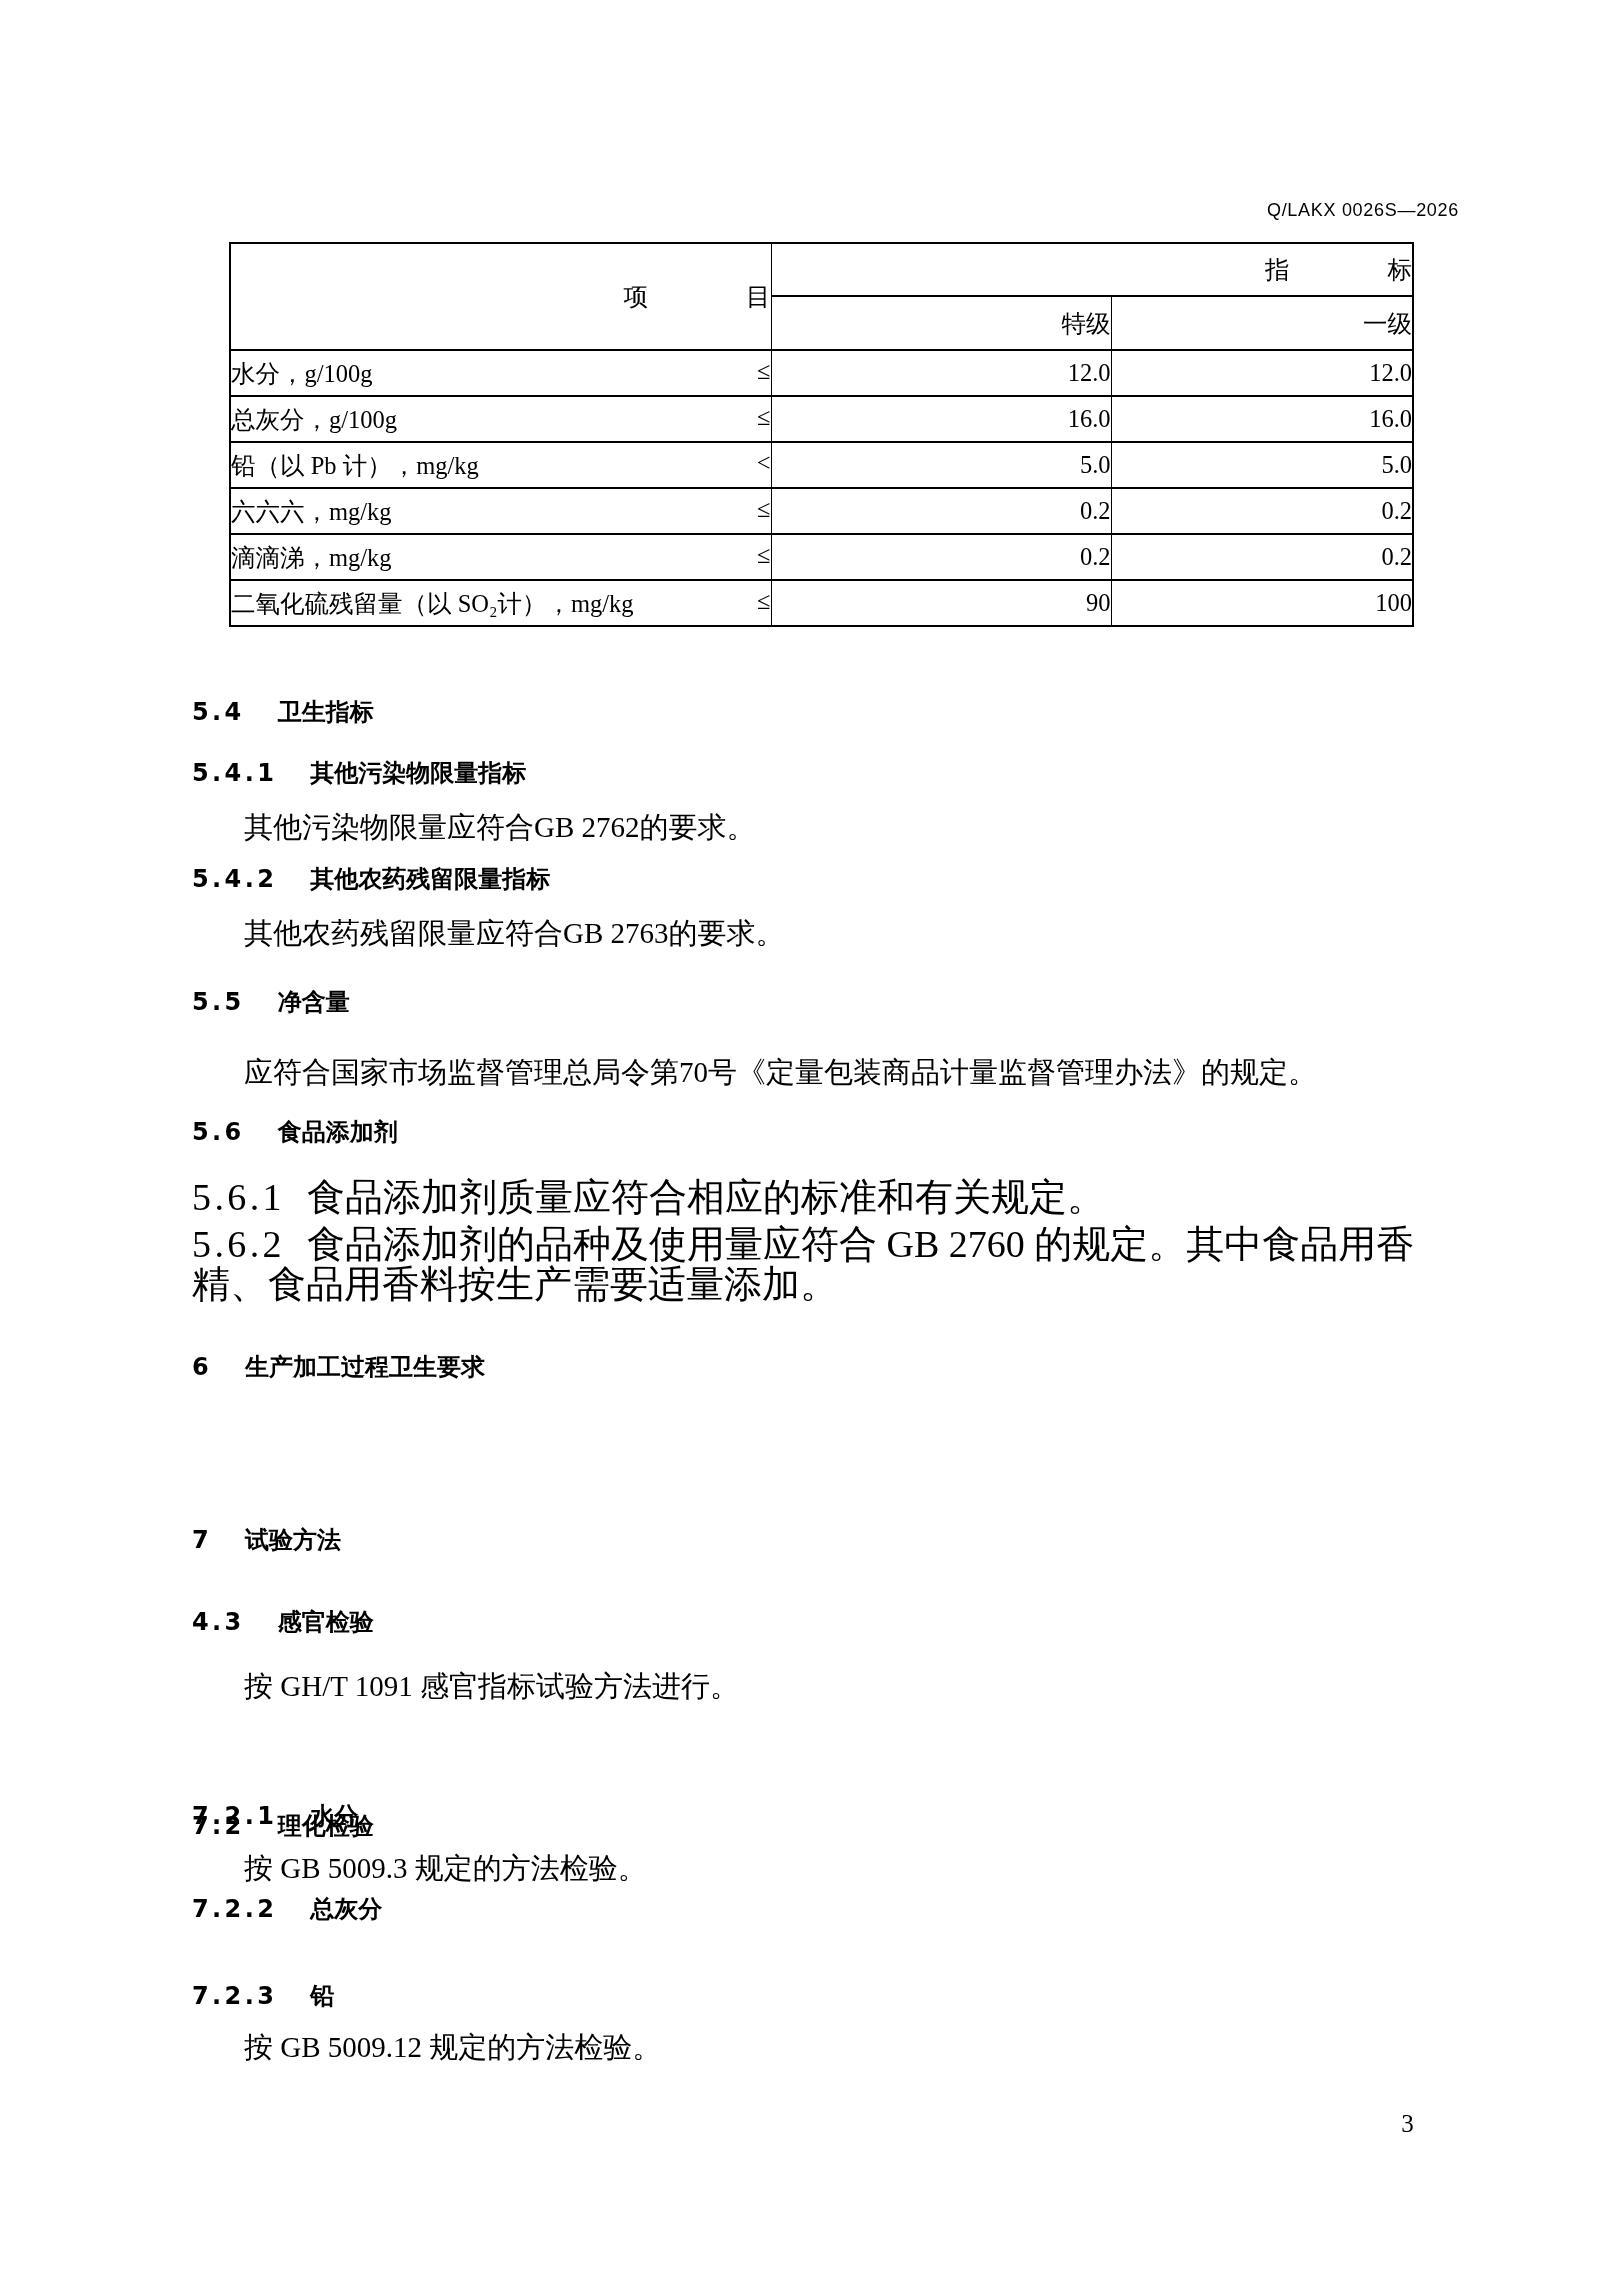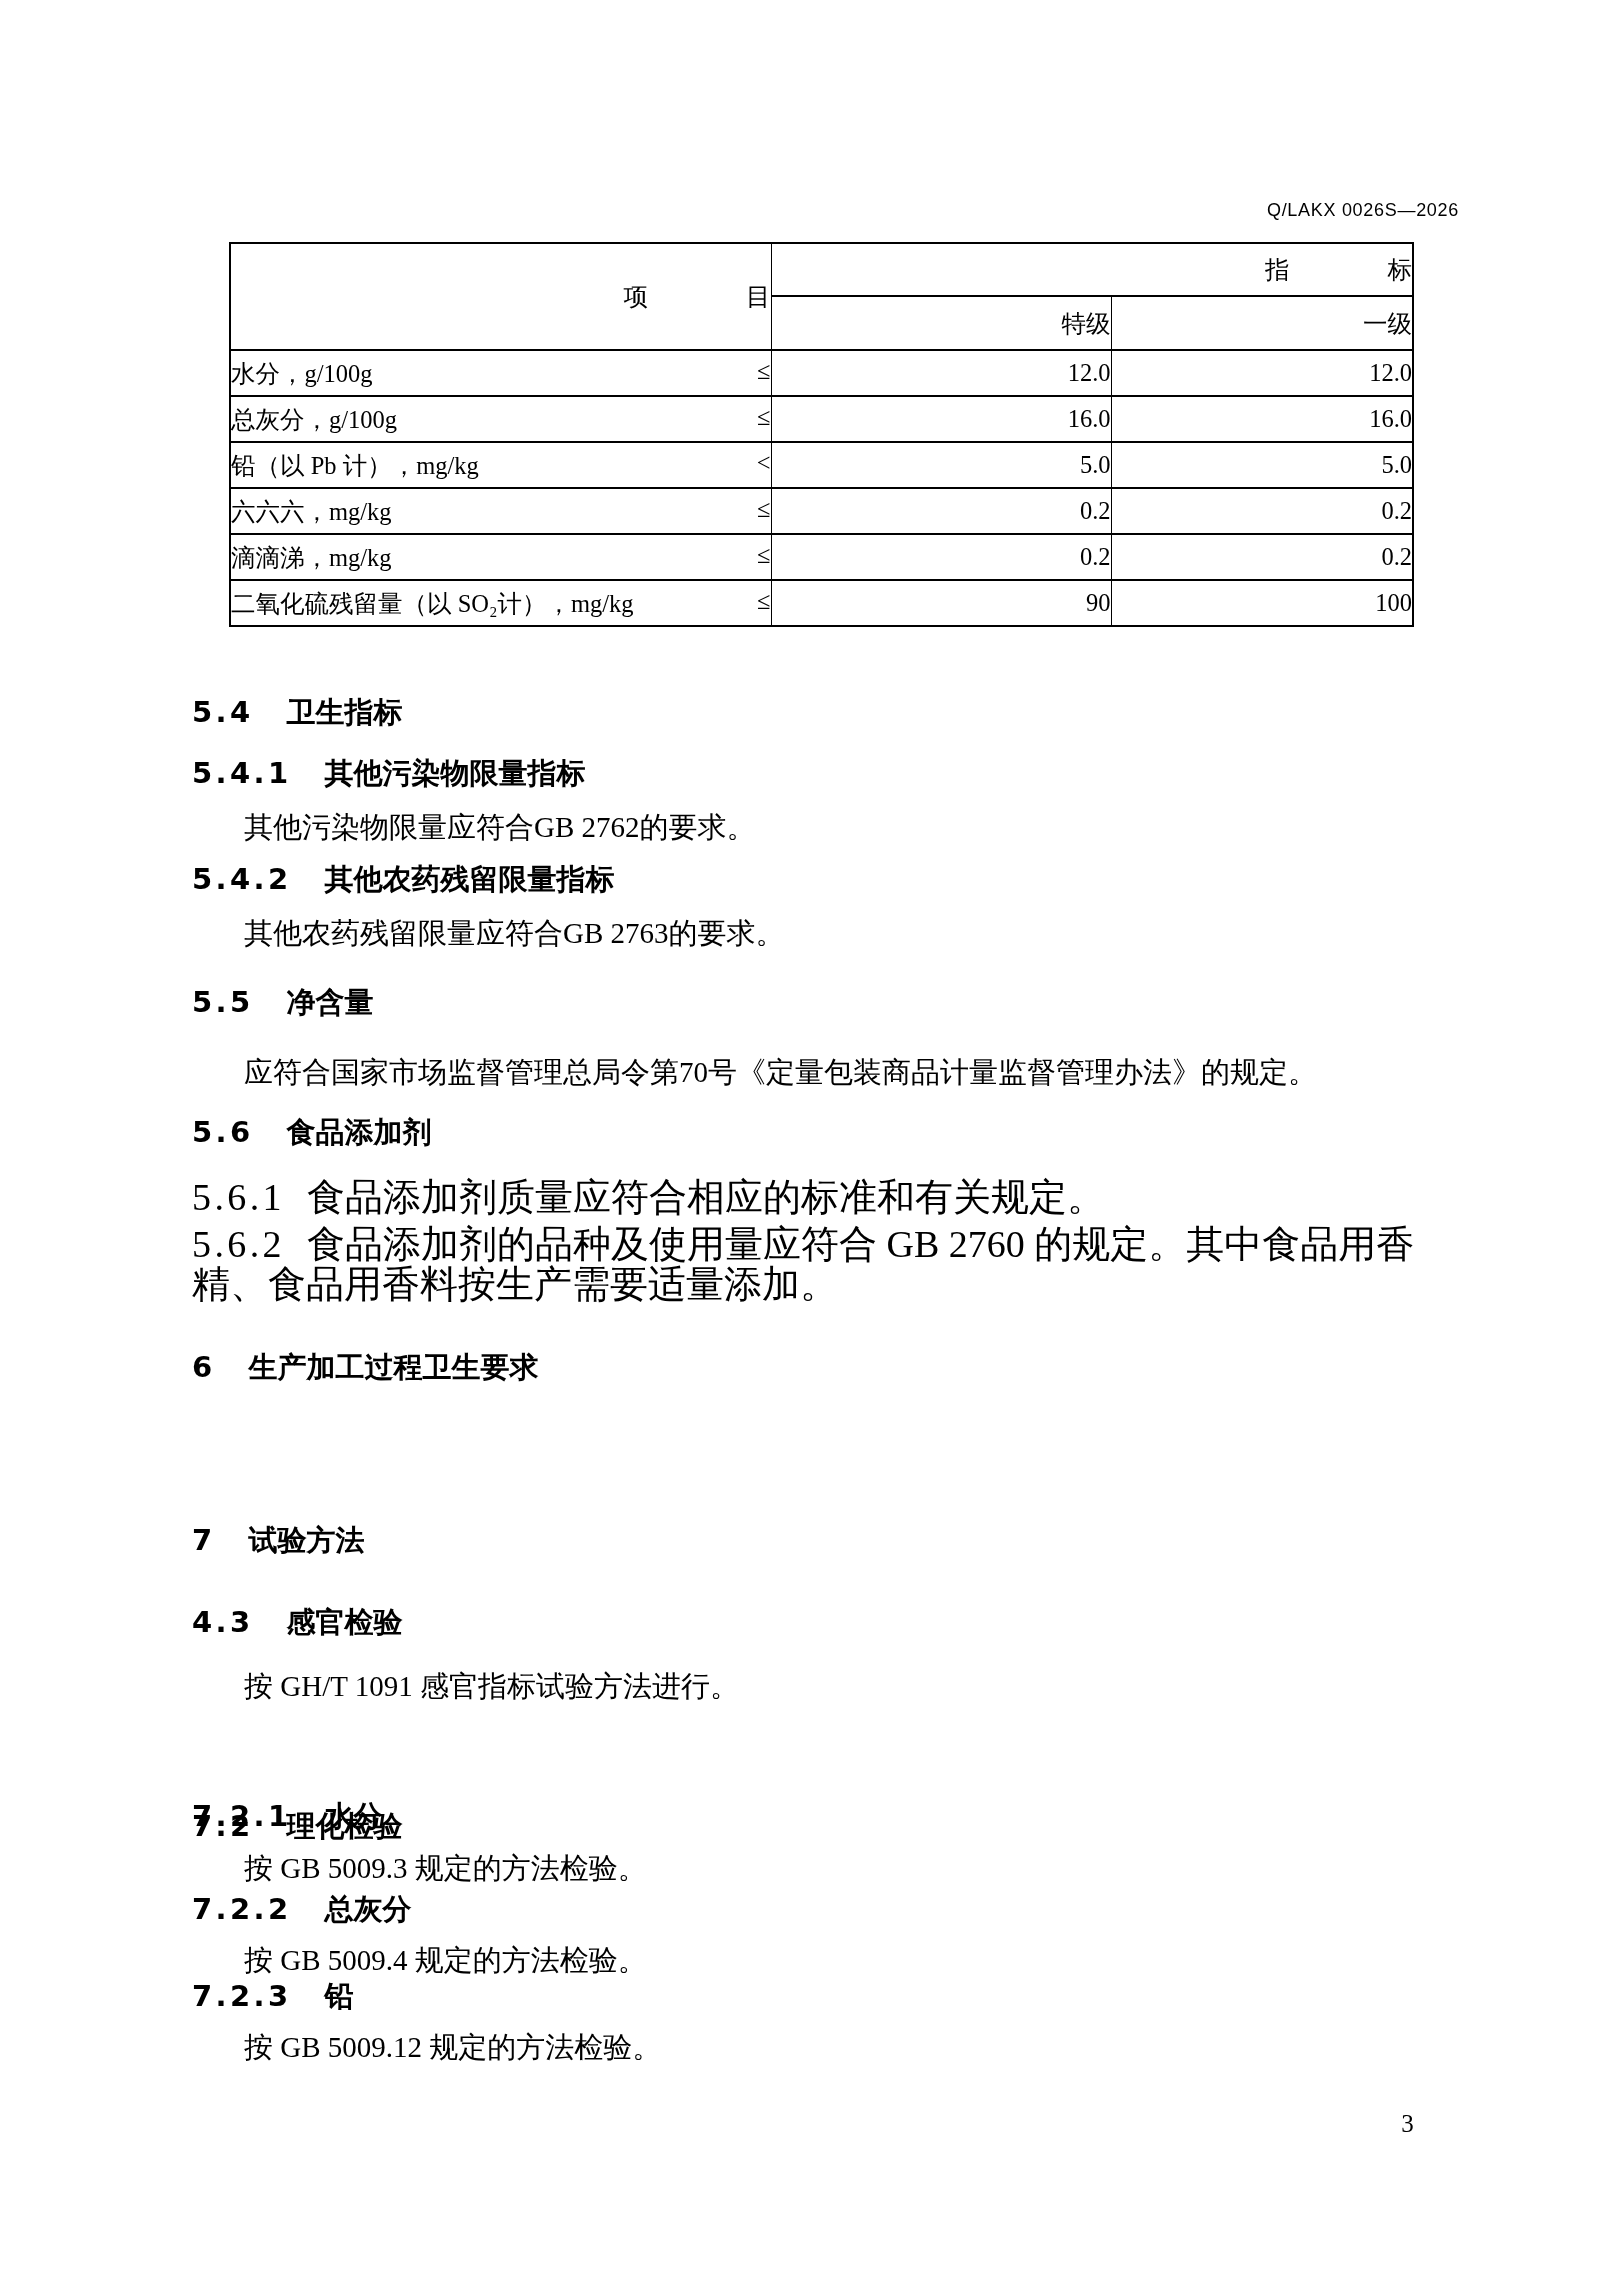--- a/index.html
+++ b/index.html
@@ -55,21 +55,21 @@
   }
   .c-item .item-op { float: right; }
   .c-item .item-name { float: left; }
 
   
   .h {
     position: absolute;
     left: 192px;
     font-family: "DejaVu Sans", "Liberation Sans", sans-serif;
     font-weight: 700;
-    font-size: 29px;
+    font-size: 24px;
     line-height: 37px;
     white-space: nowrap;
     display: flex;
   }
   .h .h-num { letter-spacing: 3.4px; margin-right: 33px; }
 
   
   .body-line {
     position: absolute;
     left: 244px;
@@ -231,21 +231,20 @@
   <div class="h" style="top:1798px">
     <span class="h-num">7.2.1</span>
     <span class="h-title">水分</span>
   </div>
   <p class="body-line" style="top:1850px">按 GB 5009.3 规定的方法检验。</p>
 
   <div class="h" style="top:1891px">
     <span class="h-num">7.2.2</span>
     <span class="h-title">总灰分</span>
   </div>
-  <p class="body-line" style="top:1942px">按 GB 5009.4 规定的方法检验。</p>
 
   <div class="h" style="top:1978px">
     <span class="h-num">7.2.3</span>
     <span class="h-title">铅</span>
   </div>
   <p class="body-line" style="top:2029px">按 GB 5009.12 规定的方法检验。</p>
 
   <div class="page-number">3</div>
 
 </div>

